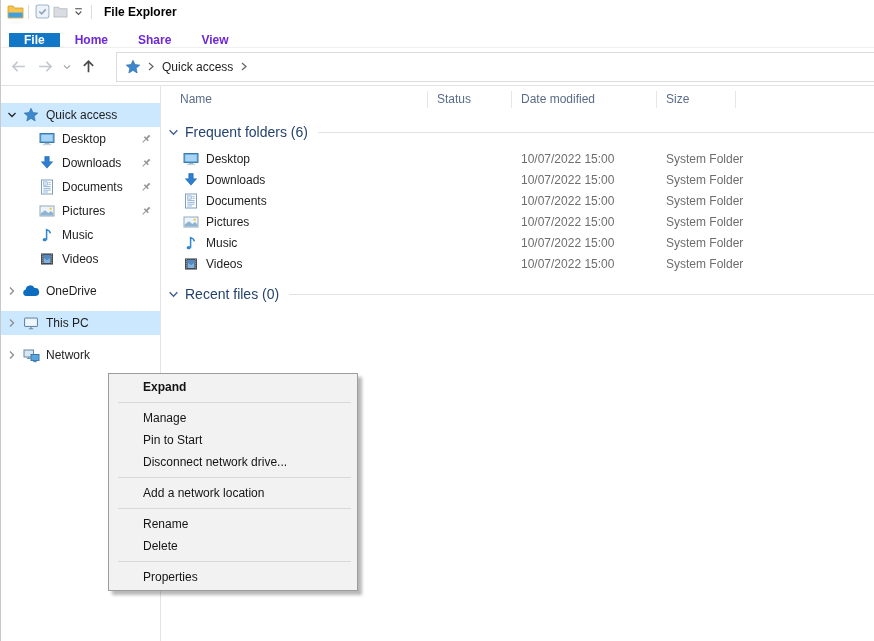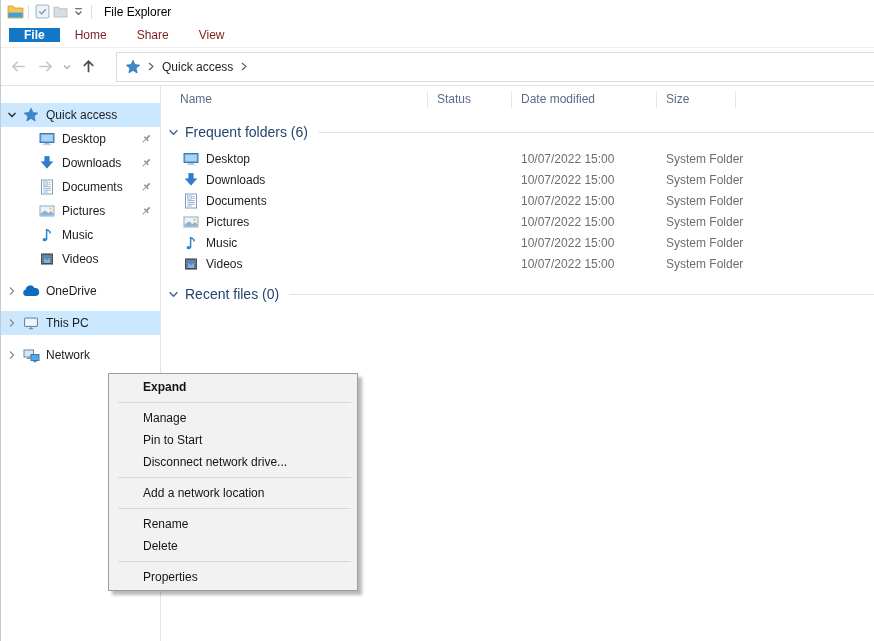--- a/index.html
+++ b/index.html
@@ -1,27 +1,27 @@
 <!DOCTYPE html>
 <html><head>
 <meta charset="utf-8">
 <style>
   html,body{margin:0;padding:0;background:#fff;}
   body{font-family:"Liberation Sans",sans-serif;font-size:12px;color:#1d1d1d;}
   .window{position:relative;width:874px;height:641px;background:#fff;overflow:hidden;box-sizing:border-box;border-left:1px solid #c9c9c9;}
 
   
-  .titlebar{height:23px;display:flex;align-items:center;padding-left:5px;}
+  .titlebar{height:23px;display:flex;align-items:center;padding-left:5px;font-weight:bold;}
   .tb-icon{display:inline-flex;align-items:center;justify-content:center;width:18px;height:18px;}
   .qat-sep{width:1px;height:14px;background:#dcdcdc;margin:0 4px;}
   .title-text{margin-left:8px;color:#000;}
 
   
-  .ribbon-tabs{height:24px;display:flex;align-items:center;padding-left:8px;border-bottom:1px solid #efefef;}
-  .tab{display:flex;align-items:center;padding:0 15px;color:#7f1d1d;cursor:default;}
+  .ribbon-tabs{height:24px;display:flex;align-items:flex-end;padding-left:8px;border-bottom:1px solid #efefef;}
+  .tab{display:flex;align-items:center;padding:0 15px;color:#6d28d9;cursor:default;font-weight:bold;}
   .tab.active{background:#1377c8;color:#fff;font-weight:bold;}
 
   
   .nav-row{height:38px;display:flex;align-items:center;border-bottom:1px solid #e3e3e3;padding-left:4px;box-sizing:border-box;}
   .nav-btn{width:27px;height:27px;display:flex;align-items:center;justify-content:center;}
   .nav-btn.small{width:16px;}
   .addr{flex:1;height:28px;border:1px solid #dcdcdc;border-right:none;display:flex;align-items:center;margin-left:14px;padding-left:7px;gap:5px;background:#fff;}
   .crumb{padding:0 2px;color:#1d1d1d;}
 
   

